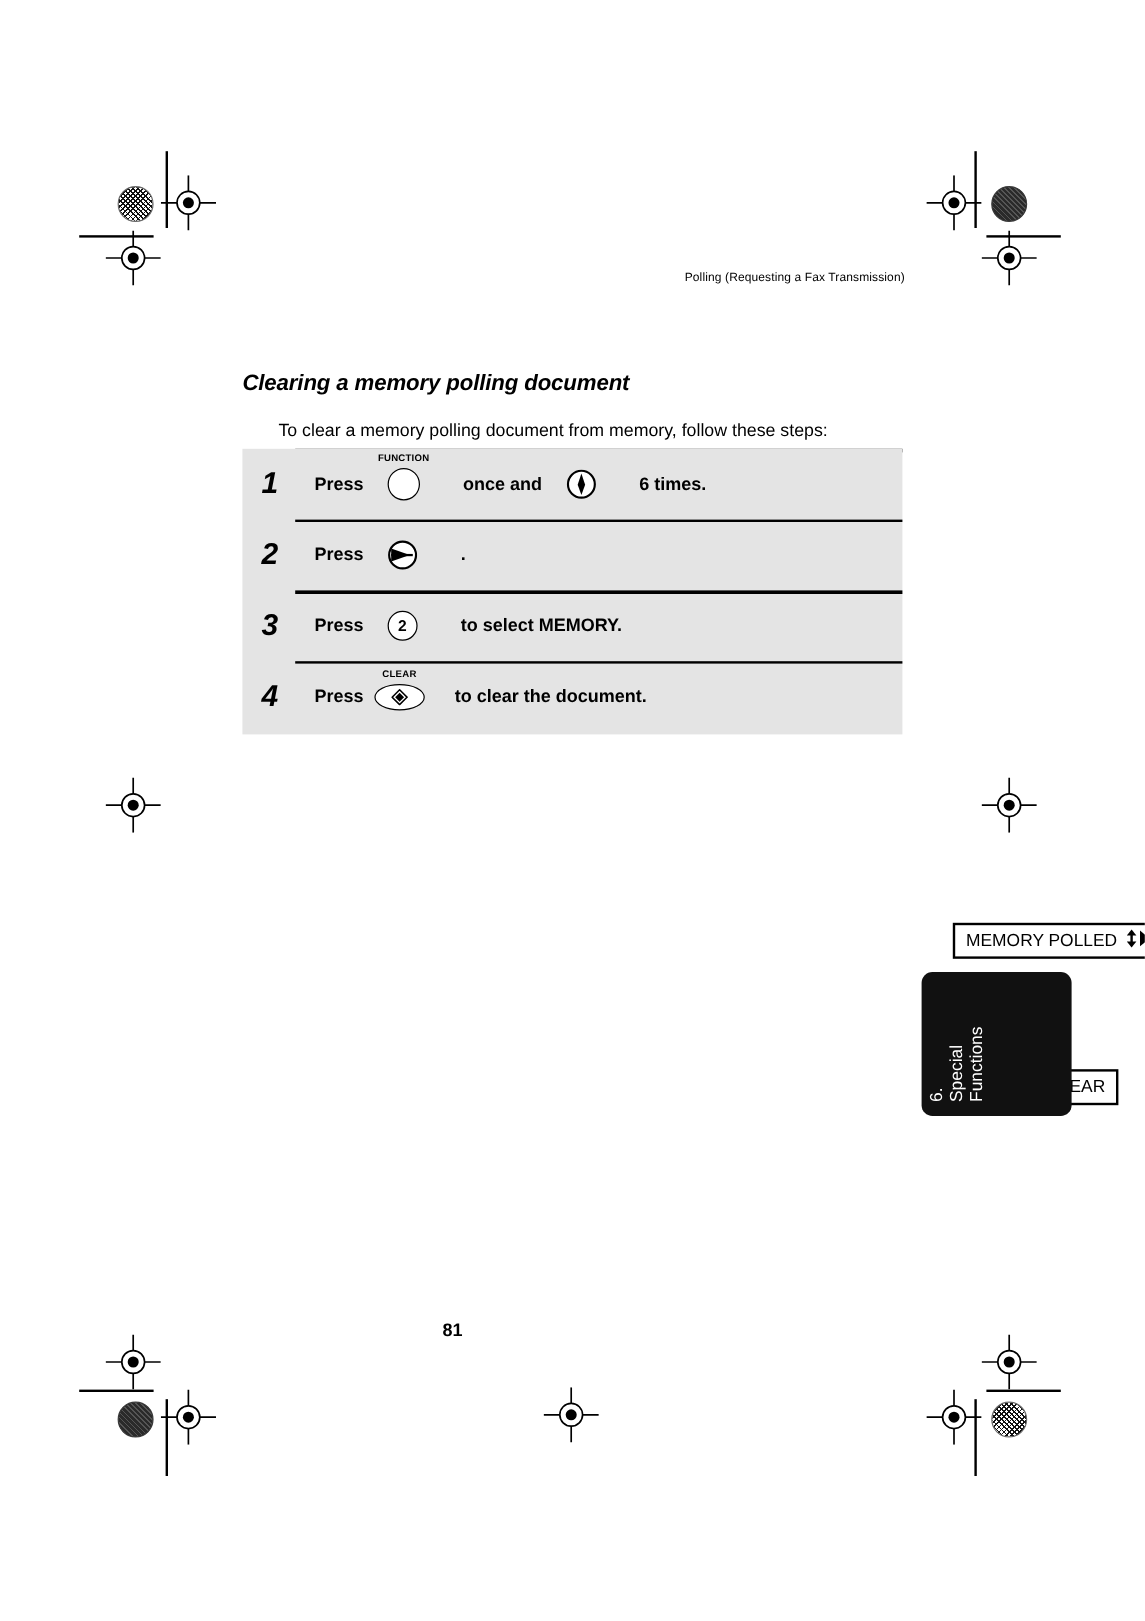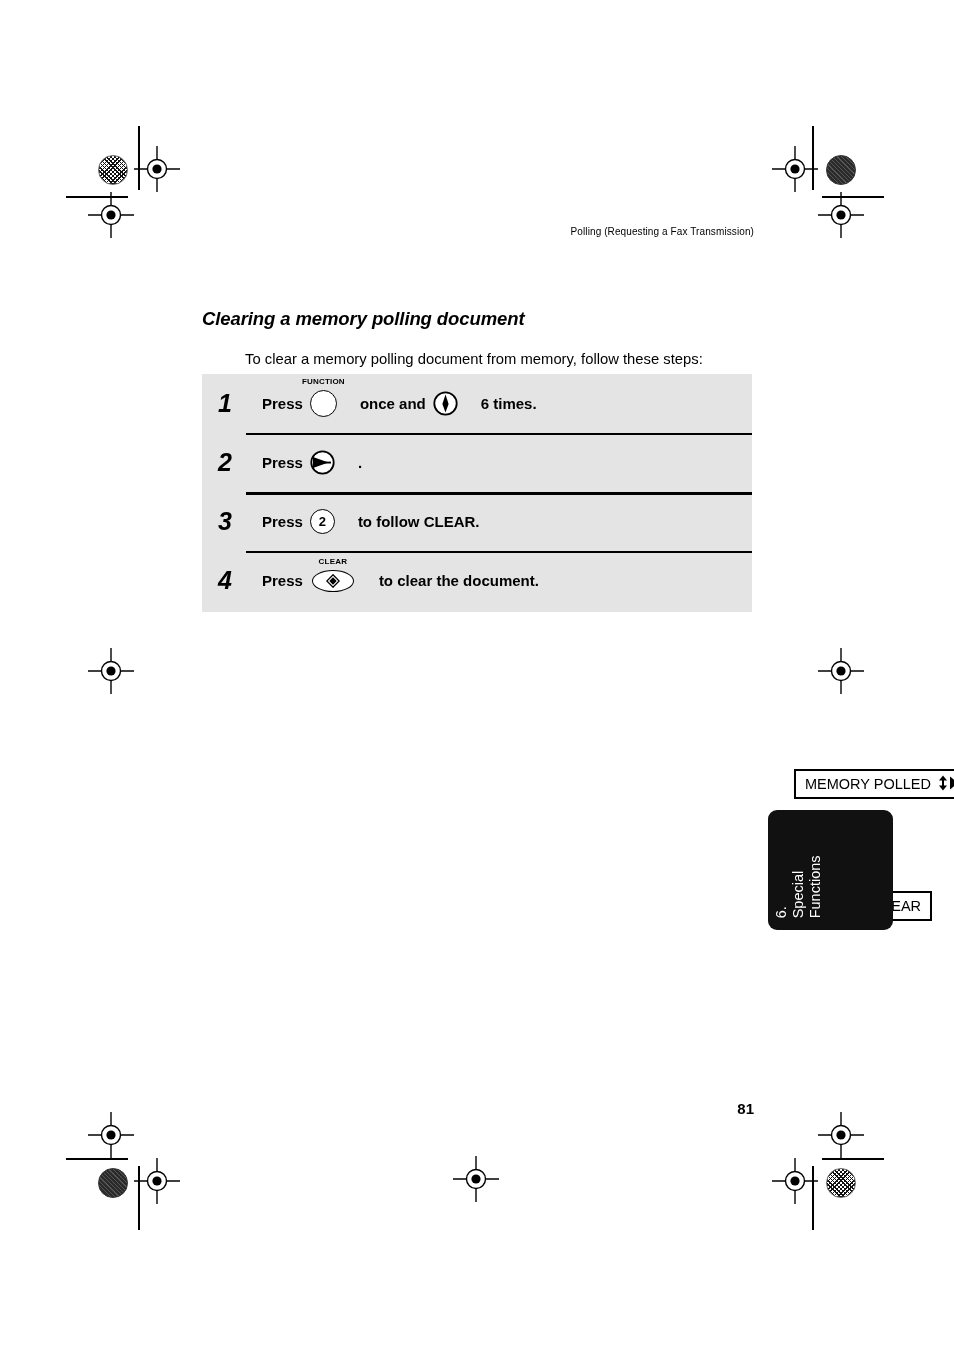--- a/index.html
+++ b/index.html
@@ -54,21 +54,21 @@
     left: 202px; top: 296px;
     font-size: 18.5px;
     font-weight: bold;
     font-style: italic;
     letter-spacing: -.1px;
     text-align: center;
   }
 
   .intro {
     position: absolute;
-    left: 245px; top: 336px;
+    left: 232px; top: 336px;
     font-size: 14.8px;
   }
 
   
   .steps-panel {
     position: absolute;
     left: 202px; top: 374px;
     width: 550px;
     background: #e4e4e4;
     padding-bottom: 2px;
@@ -111,21 +111,21 @@
     gap: 0;
   }
   .step-body .word { white-space: pre; margin-left: 16px; }
 
   
   .key-wrap {
     position: relative;
     display: inline-flex;
     align-items: center;
     justify-content: center;
-    margin: 0 7px;
+    margin: 0 20px;
   }
   .key-caption {
     position: absolute;
     top: -13px; left: 50%;
     transform: translateX(-50%);
     font-size: 8px;
     font-weight: bold;
     letter-spacing: .2px;
     white-space: nowrap;
   }
@@ -195,21 +195,21 @@
     font-size: 14.5px;
     line-height: 1.18;
     white-space: pre-line;
     text-align: left;
   }
 
   .page-number {
     position: absolute;
     left: 0; top: 1100px;
     width: 754px;
-    text-align: right;
+    text-align: center;
     font-size: 15px;
     font-weight: bold;
   }
 </style>
 </head>
 <body>
 
 <div class="reg-layer">
 
   <div class="trim-line" style="left:138px; top:126px; width:2px; height:64px;"></div>
@@ -353,21 +353,21 @@
     </div>
   </div>
 
   <div class="step-row thick">
     <div class="step-num">3</div>
     <div class="step-body">
       <span class="word" style="margin-right: 0px;">Press</span>
       <span class="key-wrap">
         <span class="key-round small">2</span>
       </span>
-      <span class="word" style="margin-right: 0px;">to follow CLEAR.</span>
+      <span class="word" style="margin-right: 0px;">to select MEMORY.</span>
     </div>
   </div>
 
   <div class="step-row">
     <div class="step-num">4</div>
     <div class="step-body">
       <span class="word" style="margin-right: 0px;">Press</span>
       <span class="key-wrap" style="margin:0 9px;">
         <span class="key-caption">CLEAR</span>
         <span class="key-oval">

